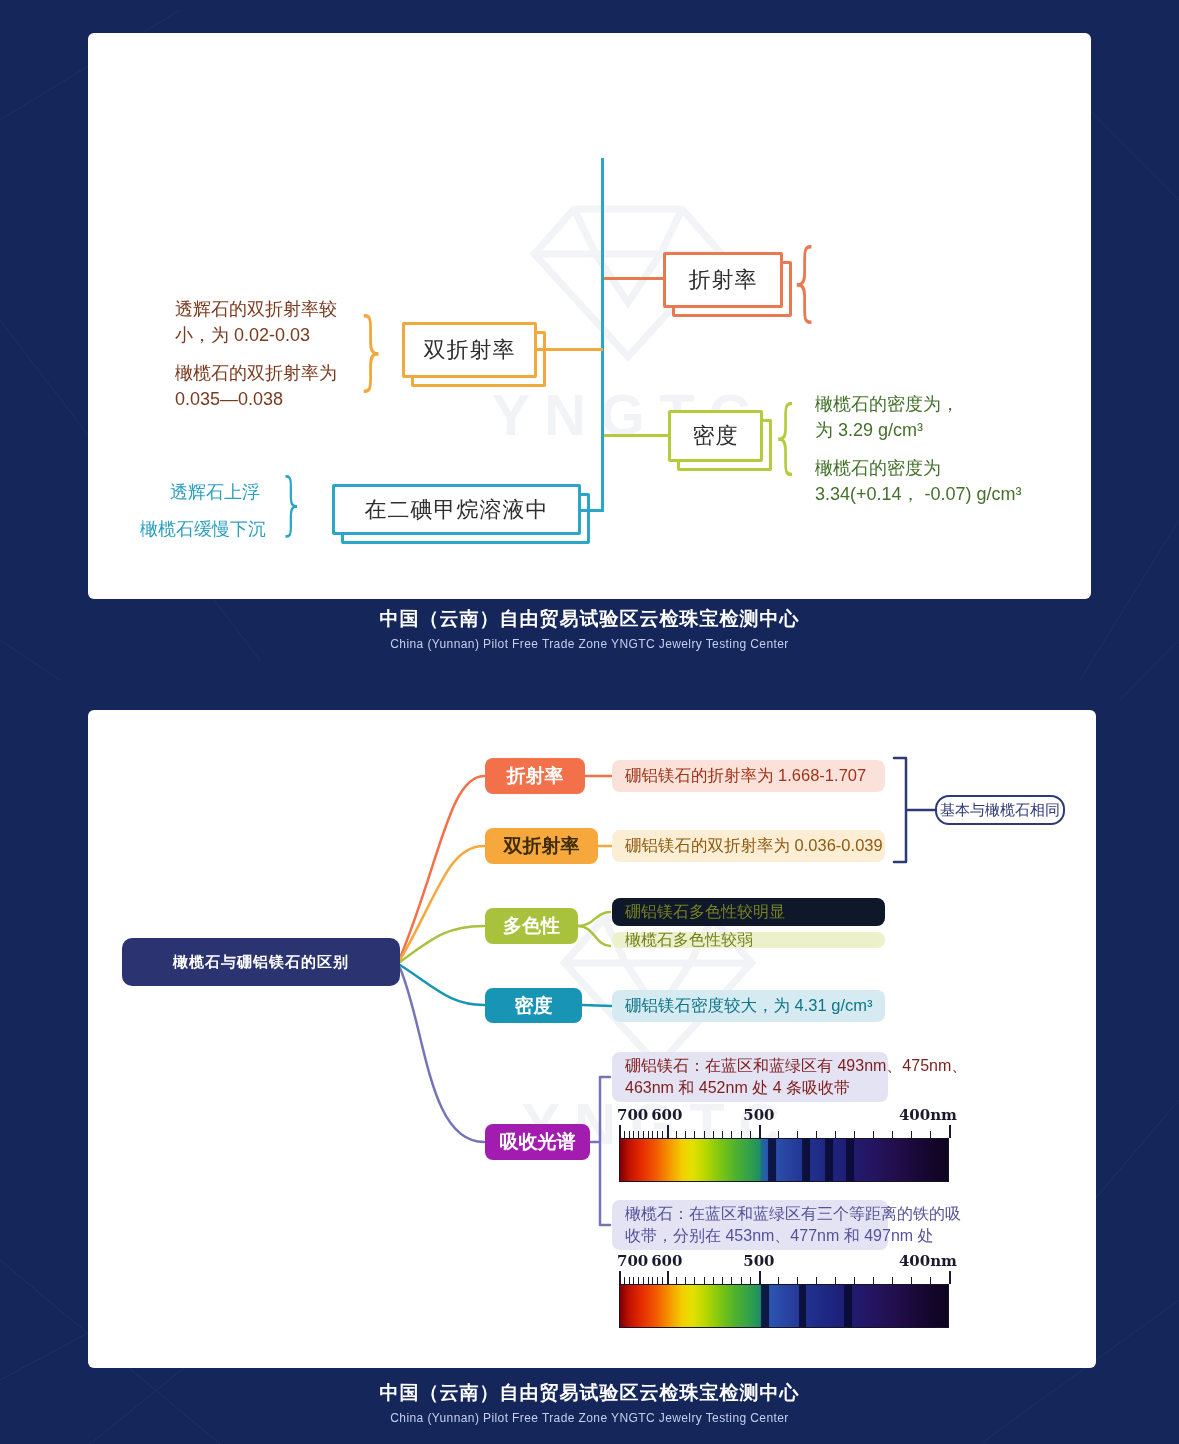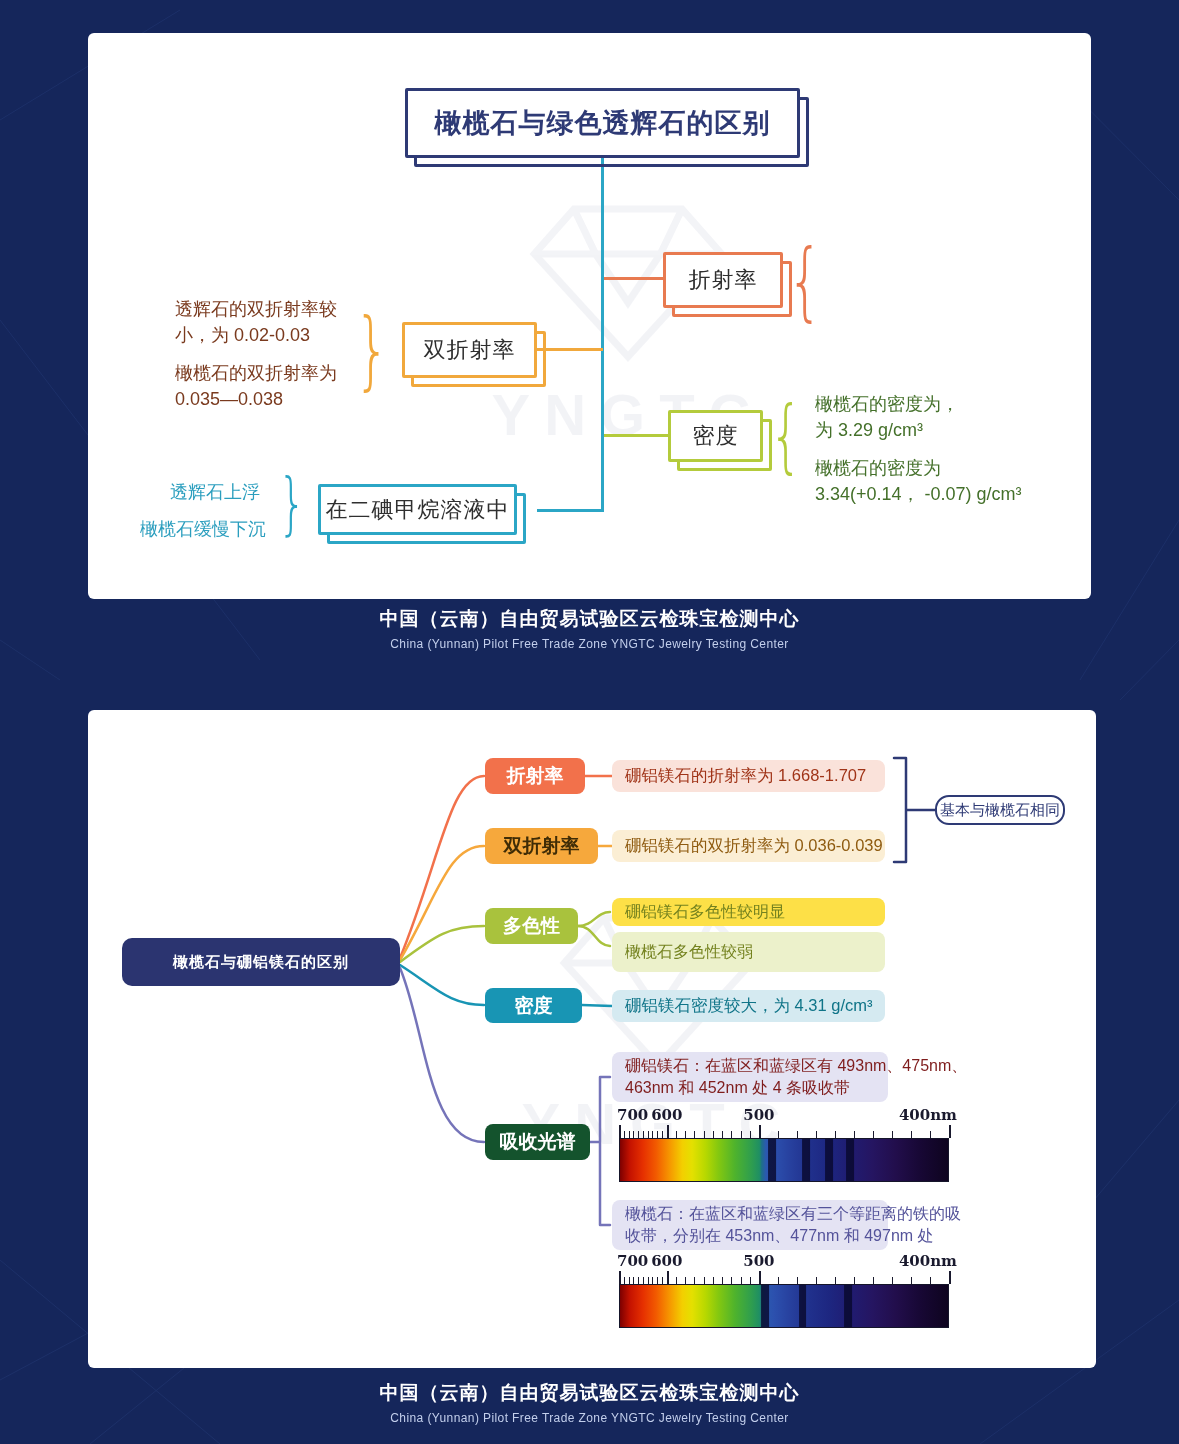--- a/index.html
+++ b/index.html
@@ -71,26 +71,20 @@
   <div class="wm" style="left:390px;top:158px;width:300px;">
     <svg width="250" height="180" viewBox="0 0 120 100" fill="none" stroke="currentColor" stroke-width="4">
       <path d="M8,35 L30,10 H90 L112,35 L60,92 Z"></path>
       <path d="M8,35 H112 M30,10 L42,35 M90,10 L78,35 M42,35 L60,62 L78,35"></path>
     </svg>
     <div class="wmtxt">YNGTC</div>
   </div>
 
   <div class="conn" style="left:513px;top:125px;width:3px;height:354px;background:#2BA6C6;"></div>
 
-  <div class="dbox" style="left:317px;top:55px;width:395px;height:70px;">
-    <div class="echo c-navy"></div>
-    <div class="face c-navy">
-        <span class="lbl" style="font-size:27px;font-weight:bold;color:#2E3A75;">橄榄石与绿色透辉石的区别</span>
-      </div>
-  </div>
 
   <div class="conn" style="left:516px;top:244px;width:59px;height:3px;background:#E87A50;"></div>
   <div class="dbox" style="left:575px;top:219px;width:120px;height:56px;">
     <div class="echo c-coral"></div>
     <div class="face c-coral">
         <span class="lbl">折射率</span>
       </div>
   </div>
   <div class="brace" style="left:717px;top:248px;font-size:66px;color:#E87A50;">{</div>
 
@@ -120,21 +114,21 @@
   <div class="brace" style="left:698px;top:403px;font-size:62px;color:#B4CB3C;">{</div>
   <div class="note" style="left:727px;top:358px;color:#44702A;">
     <div>橄榄石的密度为，</div>
     <div>为 3.29 g/cm³</div>
     <div class="pgap"></div>
     <div>橄榄石的密度为</div>
     <div>3.34(+0.14， -0.07) g/cm³</div>
   </div>
 
   <div class="conn" style="left:449px;top:476px;width:67px;height:3px;background:#2BA6C6;"></div>
-  <div class="dbox" style="left:230px;top:451px;width:199px;height:51px;">
+  <div class="dbox" style="left:244px;top:451px;width:249px;height:51px;">
     <div class="echo c-teal"></div>
     <div class="face c-teal">
         <span class="lbl">在二碘甲烷溶液中</span>
       </div>
   </div>
   <div class="brace" style="left:204px;top:471px;font-size:52px;color:#2BA6C6;">}</div>
   <div class="note" style="left:82px;top:446px;color:#2B9EBE;">透辉石上浮</div>
   <div class="note" style="left:52px;top:483px;color:#2B9EBE;">橄榄石缓慢下沉</div>
 </div>
 
@@ -177,28 +171,28 @@
   </div>
   <div class="node" style="left:397px;top:118px;width:113px;height:36px;background:#F6A83C;">
     <span style="color:#3f2c06;font-size:19px;font-weight:bold;">双折射率</span>
   </div>
   <div class="node" style="left:397px;top:198px;width:93px;height:36px;background:#A9C23D;">
     <span style="color:#fff;font-size:19px;font-weight:bold;">多色性</span>
   </div>
   <div class="node" style="left:397px;top:278px;width:97px;height:35px;background:#1895B4;">
     <span style="color:#fff;font-size:19px;font-weight:bold;">密度</span>
   </div>
-  <div class="node" style="left:397px;top:414px;width:105px;height:36px;background:#14532d;">
+  <div class="node" style="left:397px;top:414px;width:105px;height:36px;background:#a21caf;">
     <span style="color:#fff;font-size:19px;font-weight:bold;">吸收光谱</span>
   </div>
 
   <div class="pill" style="left:524px;top:50px;width:273px;height:32px;background:#FAE2DA;color:#A03418;font-size:16.5px;">硼铝镁石的折射率为 1.668-1.707</div>
   <div class="pill" style="left:524px;top:120px;width:273px;height:32px;background:#FBEED4;color:#8F5B10;font-size:16.5px;">硼铝镁石的双折射率为 0.036-0.039</div>
-  <div class="pill" style="left:524px;top:188px;width:273px;height:28px;background:#fde047;color:#74821F;">硼铝镁石多色性较明显</div>
-  <div class="pill" style="left:524px;top:222px;width:273px;height:40px;background:#ECF1CB;color:#74821F;">橄榄石多色性较弱</div>
+  <div class="pill" style="left:524px;top:188px;width:273px;height:28px;background:#0f172a;color:#74821F;">硼铝镁石多色性较明显</div>
+  <div class="pill" style="left:524px;top:222px;width:273px;height:16px;background:#ECF1CB;color:#74821F;">橄榄石多色性较弱</div>
   <div class="pill" style="left:524px;top:280px;width:273px;height:32px;background:#D5EAF1;color:#0F7488;font-size:16.5px;">硼铝镁石密度较大，为 4.31 g/cm³</div>
   <div class="pill pill2l" style="left:524px;top:342px;width:276px;height:50px;background:#E4E3F3;color:#7f1d1d;">
     <div>硼铝镁石：在蓝区和蓝绿区有 493nm、475nm、</div>
     <div>463nm 和 452nm 处 4 条吸收带</div>
   </div>
   <div class="pill pill2l" style="left:524px;top:490px;width:276px;height:50px;background:#E4E3F3;color:#54539A;text-align:right;">
     <div>橄榄石：在蓝区和蓝绿区有三个等距离的铁的吸</div>
     <div>收带，分别在 453nm、477nm 和 497nm 处</div>
   </div>
 

